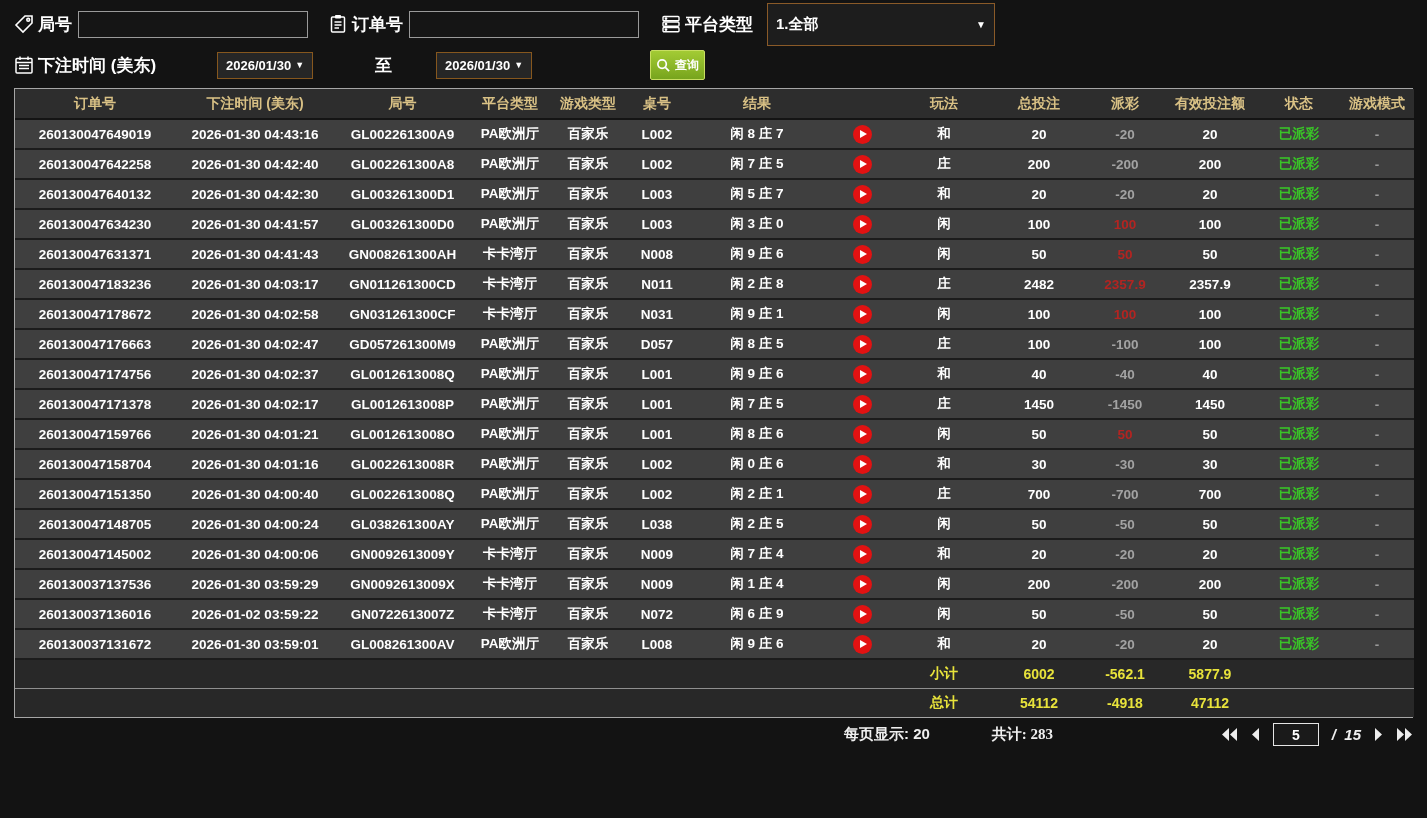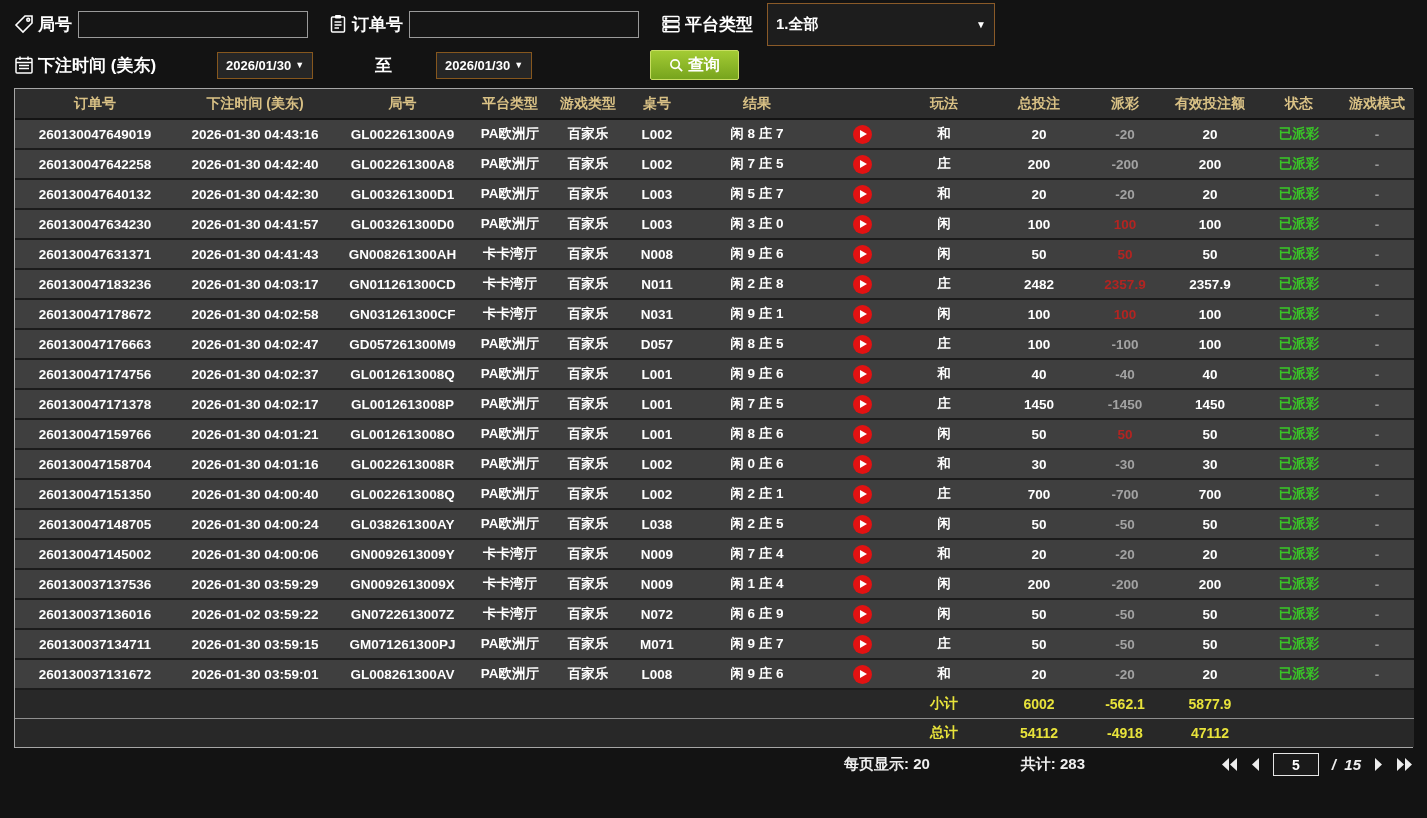--- a/index.html
+++ b/index.html
@@ -31,23 +31,23 @@
   .date-btn {
     height:27px; min-width:92px; background:#262626; border:1px solid #86571e;
     color:#fff; font-weight:bold; font-size:13px; display:flex; align-items:center;
     justify-content:center; gap:4px; cursor:pointer; padding:0 8px;
     font-family:"Liberation Sans", sans-serif;
   }
   .date-btn .dd-arrow { font-size:9px; }
   .to-label { font-weight:bold; font-size:17px; margin:0 44px 0 62px; }
   .date-from { margin-left:55px; }
   .search-btn {
-    margin-left:118px; height:30px; padding:0 18px;
+    margin-left:118px; height:30px; padding:0 5px;
     background:linear-gradient(#a3cb34,#77a41d); border:1px solid #c8de62;
-    border-radius:2px; color:#fff; font-weight:bold; font-size:16px;
+    border-radius:2px; color:#fff; font-weight:bold; font-size:12px;
     display:flex; align-items:center; gap:4px; cursor:pointer;
     font-family:"Liberation Sans", sans-serif;
   }
   .search-btn svg { width:15px; height:15px; }
   
   .table-wrap { margin:7px 14px 0 14px; border:1px solid #a6a6a6; }
   table { width:100%; border-collapse:collapse; table-layout:fixed; }
   th {
     height:30px; background:#2d2d2d; color:#d9c185; font-size:14px; font-weight:bold;
     border-bottom:2px solid #141414; padding:0 2px; white-space:nowrap; overflow:hidden;
@@ -74,21 +74,21 @@
   .play-btn .tri {
     width:0; height:0; border-top:4px solid transparent; border-bottom:4px solid transparent;
     border-left:7px solid #fff; margin-left:2px;
   }
   
   .footer {
     height:33px; display:flex; align-items:center; font-size:15px; color:#efefef;
     font-weight:600; margin:0 14px;justify-content:space-between;
   }
   .footer .page-size { margin-left:830px; white-space:nowrap; }
-  .footer .total-count { margin-left:91px; white-space:nowrap; }
+  .footer .total-count { margin-left:62px; white-space:nowrap;font-family:Liberation Serif, serif; }
   .pager { margin-left:auto; display:flex; align-items:center; gap:13px; }
   .pg-btn { cursor:pointer; display:flex; align-items:center; }
   .pg-btn svg { display:block; }
   .page-input {
     width:46px; height:23px; background:#1a1a1a; border:1px solid #e6e6e6;
     color:#fff; font-size:14px; font-weight:bold; text-align:center; outline:none;
     font-family:"Liberation Sans", sans-serif;
   }
   .page-total { white-space:nowrap;font-style:italic; }
 </style>
@@ -501,38 +501,20 @@
               <span class="tri"></span>
             </span></td>
           <td>闲</td>
           <td>50</td>
           <td class="neg">-50</td>
           <td>50</td>
           <td class="status-green">已派彩</td>
           <td class="mode">-</td>
         </tr>
         <tr>
-          <td>260130037134711</td>
-          <td>2026-01-30 03:59:15</td>
-          <td>GM071261300PJ</td>
-          <td>PA欧洲厅</td>
-          <td>百家乐</td>
-          <td>M071</td>
-          <td>闲 9 庄 7</td>
-          <td><span class="play-btn">
-              <span class="tri"></span>
-            </span></td>
-          <td>庄</td>
-          <td>50</td>
-          <td class="neg">-50</td>
-          <td>50</td>
-          <td class="status-green">已派彩</td>
-          <td class="mode">-</td>
-        </tr>
-        <tr>
           <td>260130037131672</td>
           <td>2026-01-30 03:59:01</td>
           <td>GL008261300AV</td>
           <td>PA欧洲厅</td>
           <td>百家乐</td>
           <td>L008</td>
           <td>闲 9 庄 6</td>
           <td><span class="play-btn">
               <span class="tri"></span>
             </span></td>

